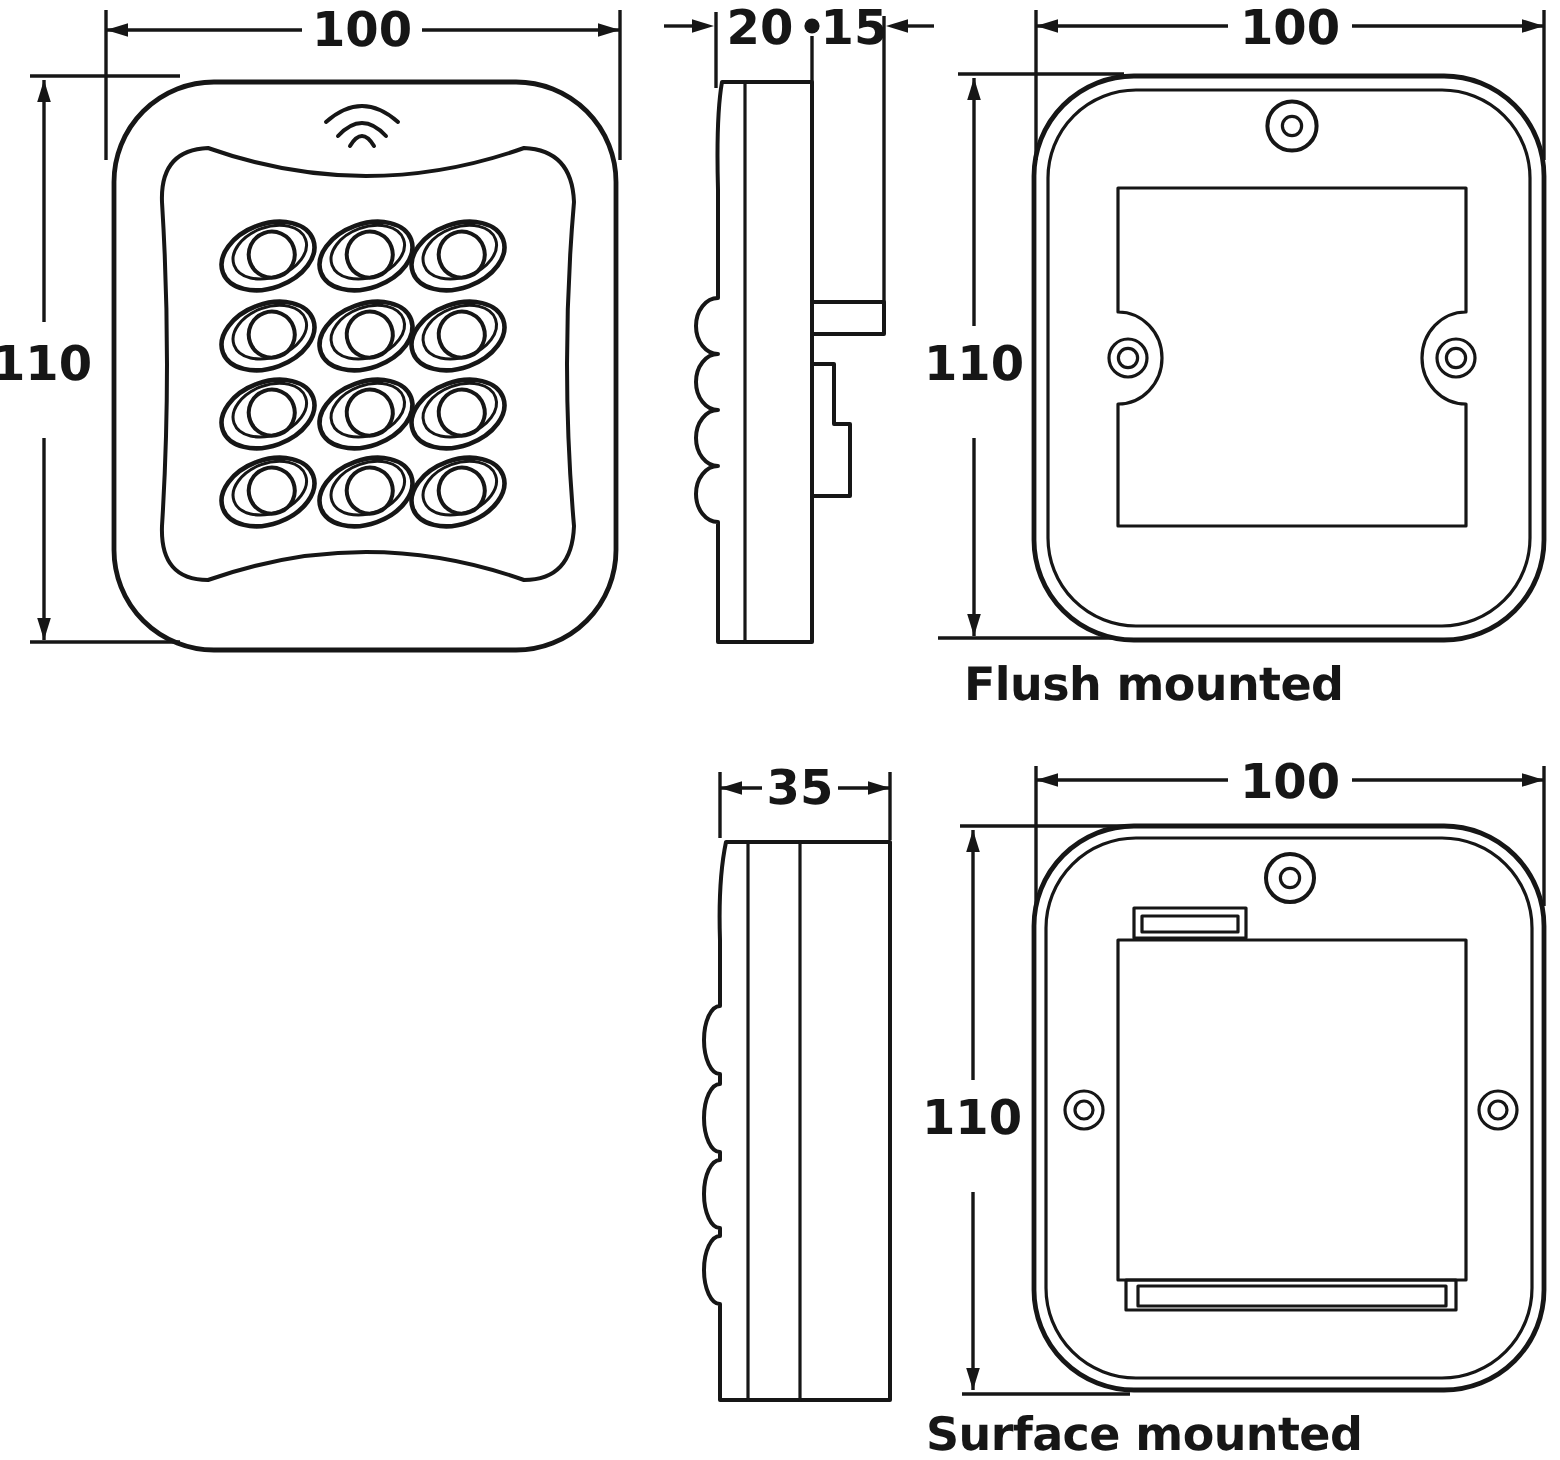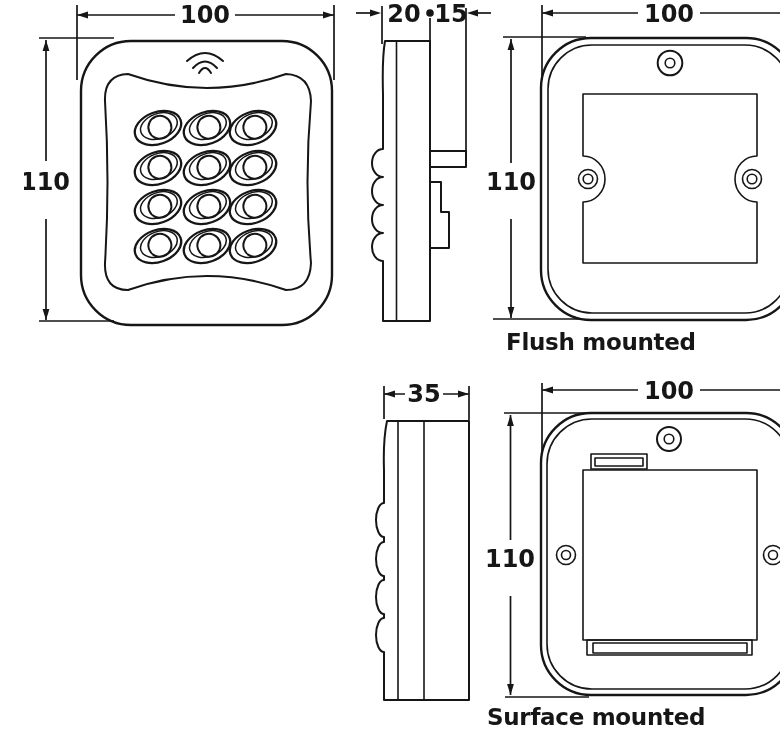--- a/index.html
+++ b/index.html
@@ -1,18 +1,18 @@
 <!DOCTYPE html>
 <html style="--line: #161616; --bg: #ffffff;"><head>
 <meta charset="utf-8">
 <style>
   :root { --line:#161616; --bg:#ffffff; }
   html,body { margin:0; padding:0; background:var(--bg); }
   .stage { position:relative; width:724px; height:730px; background:var(--bg);
-           font-family:"DejaVu Sans", sans-serif;padding-left:24px; }
+           font-family:"DejaVu Sans", sans-serif; }
   svg { display:block; }
 
   
   .ol  { fill:none; stroke:var(--line); stroke-width:2.4; stroke-linejoin:round; stroke-linecap:round; }
   .ml  { fill:none; stroke:var(--line); stroke-width:2;   stroke-linejoin:round; stroke-linecap:round; }
   .tl  { fill:none; stroke:var(--line); stroke-width:1.6; stroke-linejoin:round; stroke-linecap:round; }
   .dl  { fill:none; stroke:var(--line); stroke-width:1.7; stroke-linecap:butt; }
   .ah  { fill:var(--line); stroke:none; }
   .dot { fill:var(--line); stroke:none; }
 

